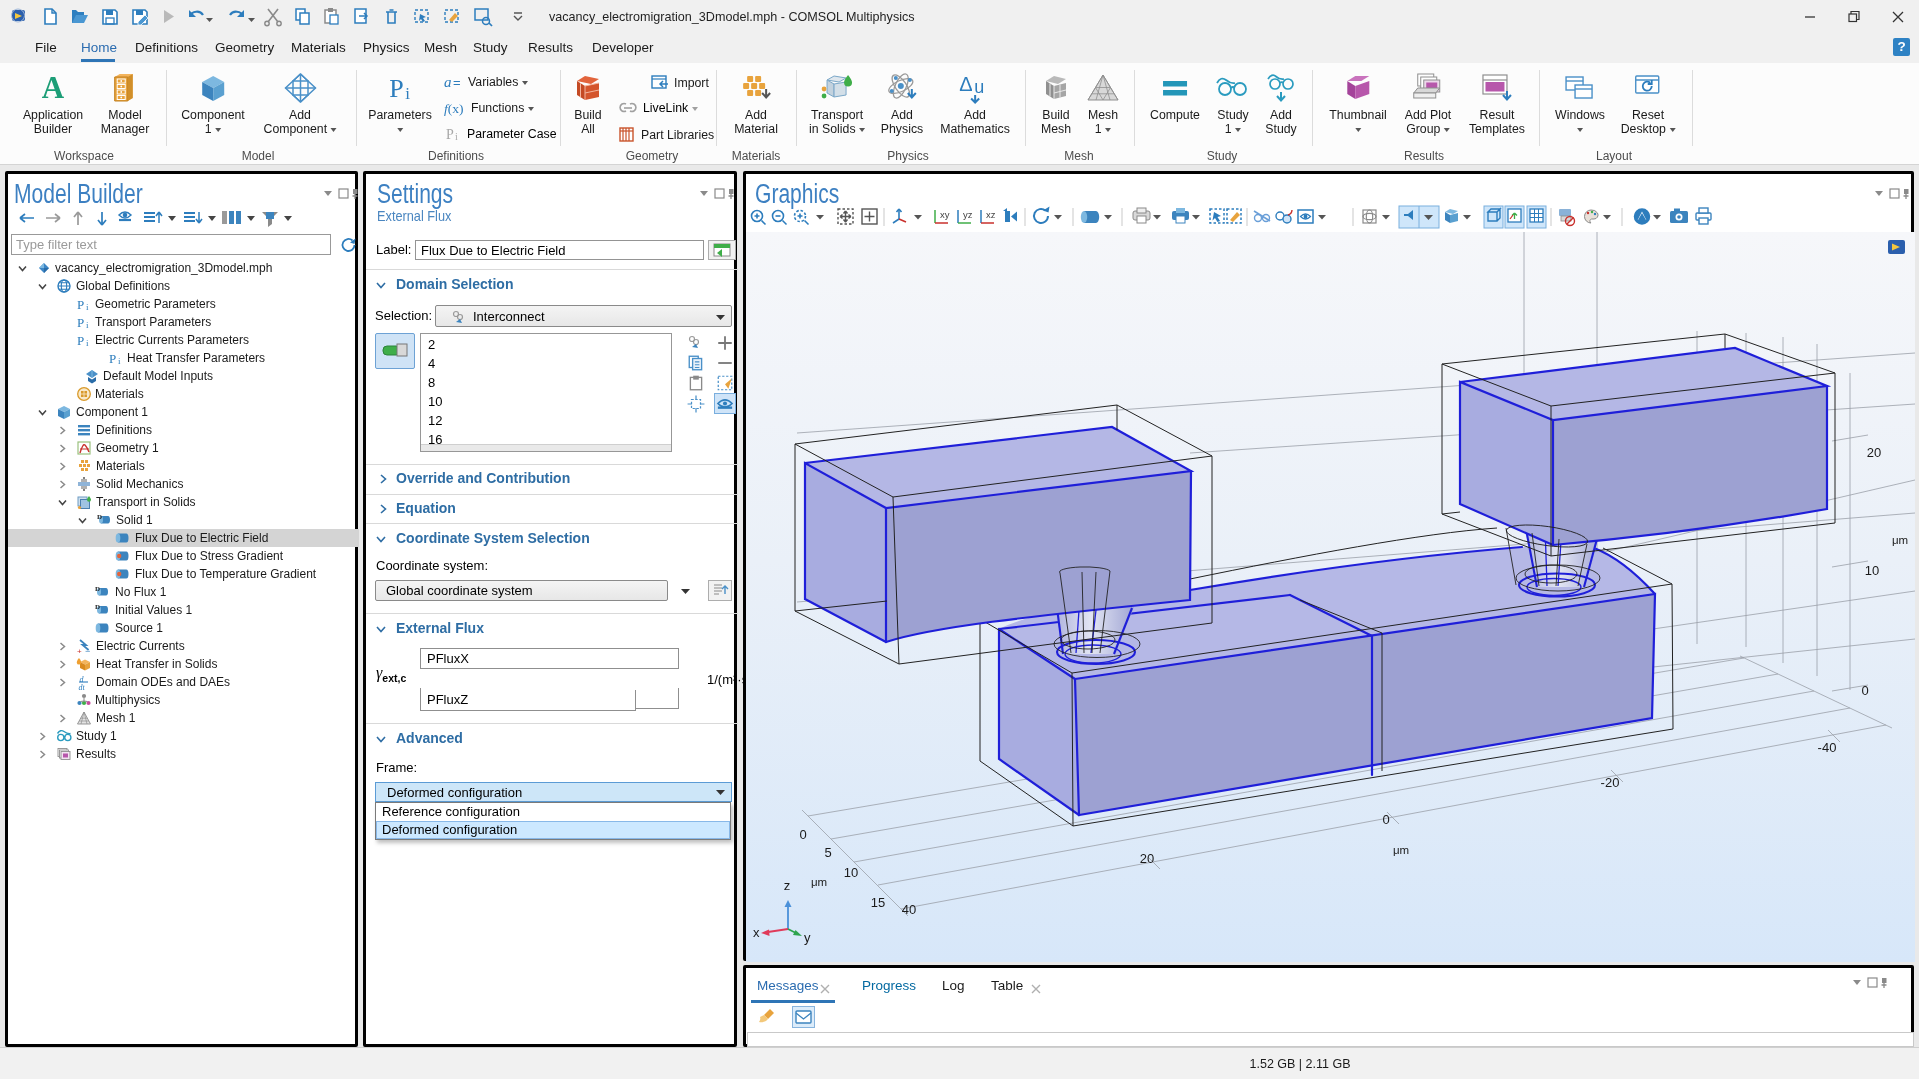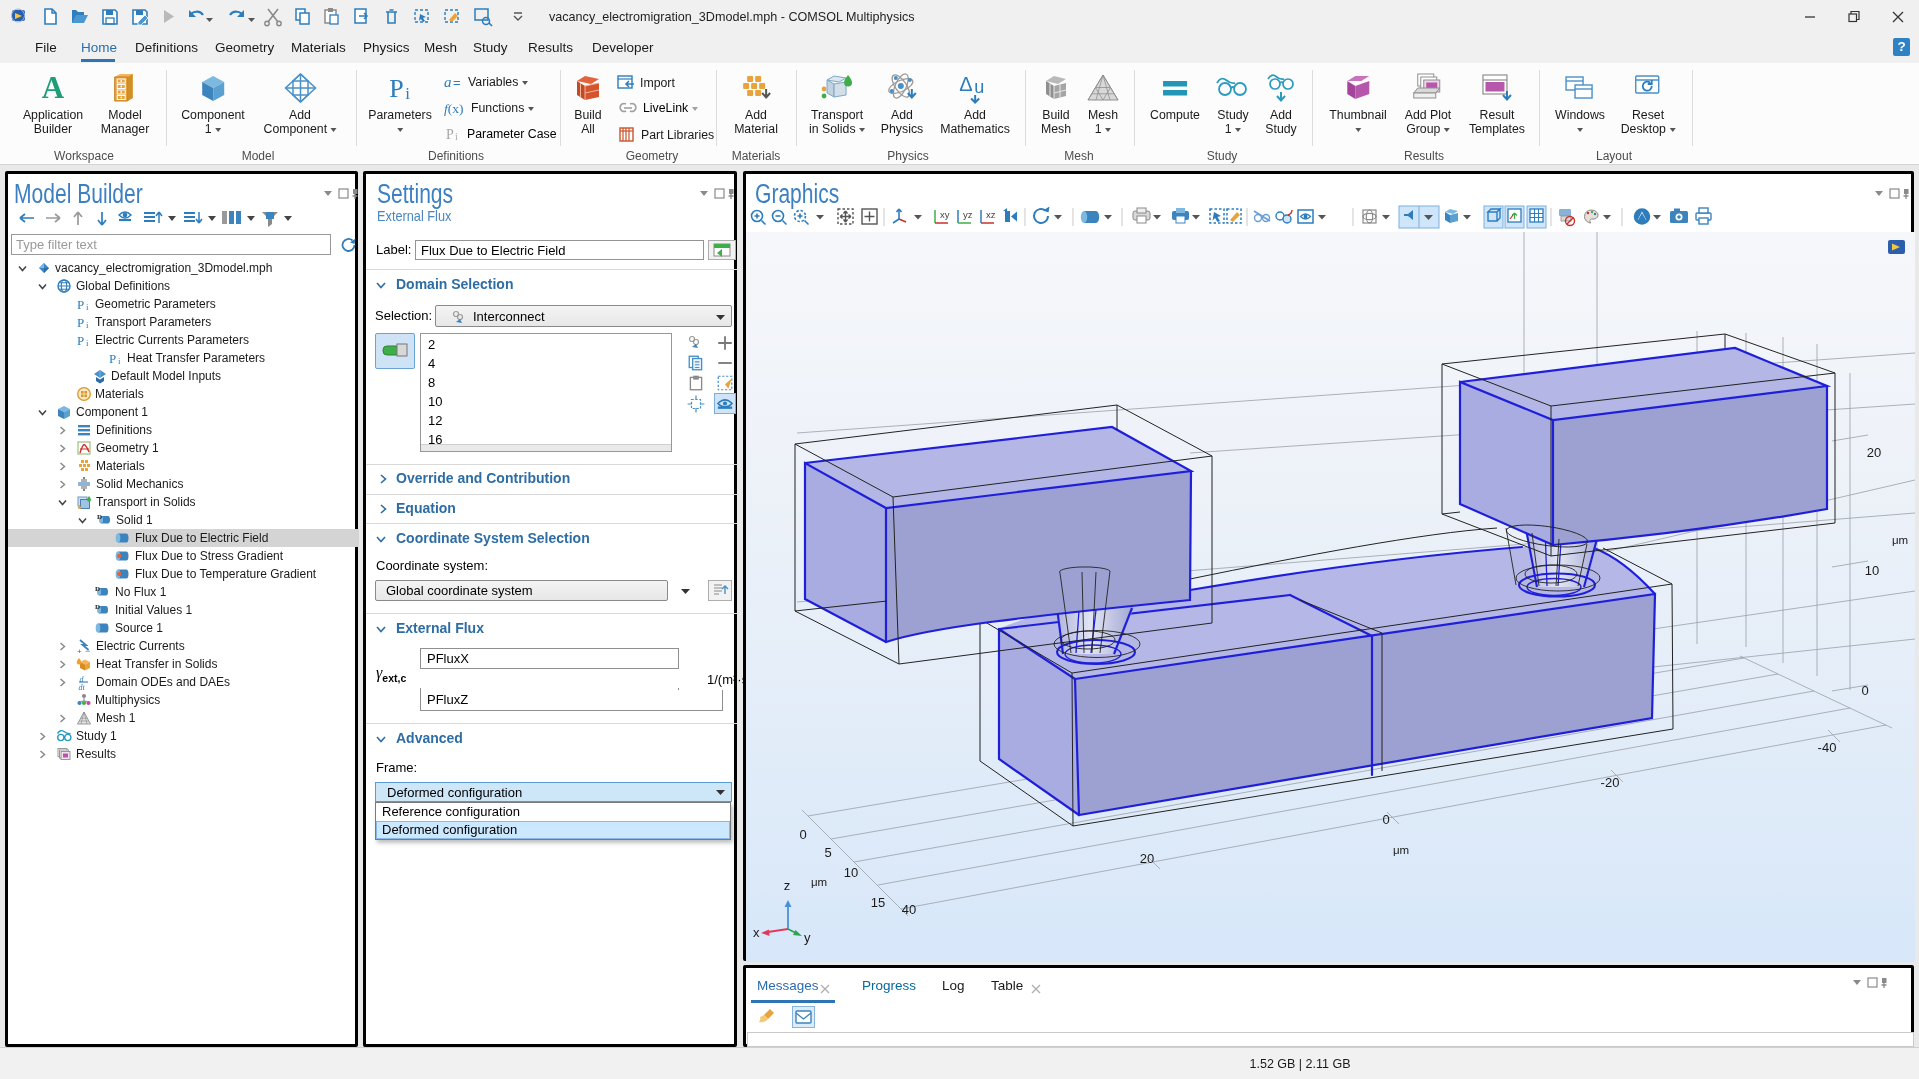--- a/index.html
+++ b/index.html
@@ -207,21 +207,21 @@
       <svg class="ric" width="34" height="34" viewBox="0 0 34 34">
         <path d="M6 10 l8 -5 l14 3 l-8 5 z" fill="#e2643c"></path>
         <path d="M6 10 v14 l8 5 v-14 z" fill="#c44a24"></path>
         <path d="M14 15 l14 -3 v14 l-14 3 z" fill="#d4552d"></path>
         <g stroke="#f4b59e" stroke-width="1" fill="none">
           <path d="M14 15 v14 M9.5 12.2 v14 M14 22 l14 -3 M14 15 l14 -3"></path>
         </g>
       </svg>
       <div class="rlb">Build<br>All</div>
     </div>
-  <div class="smbtn" style="left:584px;top:11px;padding-left:33px;">
+  <div class="smbtn" style="left:618px;top:11px;padding-left:33px;">
       <svg width="18" height="17" viewBox="0 0 18 17">
         <rect x="1" y="2" width="14" height="12" fill="#fff" stroke="#2d7dbd" stroke-width="1.4"></rect>
         <path d="M1 5 h14" stroke="#2d7dbd" stroke-width="1.2"></path>
         <path d="M17 10 h-8 m3 -3 l-3 3 l3 3" stroke="#2d7dbd" stroke-width="1.5" fill="none"></path>
       </svg>
       <span>Import</span>
     </div>
   <div class="smbtn gray" style="left:618px;top:37px;">
       <svg width="20" height="16" viewBox="0 0 20 16">
         <path d="M8 11 a4 4 0 1 1 0 -7 m4 0 a4 4 0 1 1 0 7" fill="none" stroke="#a0a0a0" stroke-width="1.6"></path>
@@ -599,21 +599,21 @@
           <use href="#i-pi"></use>
         </svg>
         <span class="abs" style="left:87px;top:2px;white-space:nowrap;">Electric Currents Parameters</span>
       </div>
   <div class="abs" style="left:0;top:90px;width:351px;height:18px;margin-left:32px;">
         <svg class="abs" style="left:68px;top:1px" width="16" height="16">
           <use href="#i-pi"></use>
         </svg>
         <span class="abs" style="left:87px;top:2px;white-space:nowrap;">Heat Transfer Parameters</span>
       </div>
-  <div class="abs" style="left:16px;top:108px;width:351px;height:18px;padding-left:32px;">
+  <div class="abs" style="left:8px;top:108px;width:351px;height:18px;padding-left:32px;">
         <svg class="abs" style="left:68px;top:1px" width="16" height="16">
           <use href="#i-dmi"></use>
         </svg>
         <span class="abs" style="left:87px;top:2px;white-space:nowrap;">Default Model Inputs</span>
       </div>
   <div class="abs" style="left:0;top:126px;width:351px;height:18px;">
         <svg class="abs" style="left:68px;top:1px" width="16" height="16">
           <use href="#i-matg"></use>
         </svg>
         <span class="abs" style="left:87px;top:2px;white-space:nowrap;">Materials</span>
@@ -882,21 +882,21 @@
         <path d="M16 13 v-8 m-3 3 l3 -3 l3 3" fill="none" stroke="#4a90c8" stroke-width="1.4"></path>
       </svg></div>
   <div class="abs" style="left:0;top:439px;width:372px;height:1px;background:#d9d9d9;"></div>
   <svg class="abs" style="left:10px;top:450px" width="10" height="10">
       <path d="M1 3 l4 4.5 l4 -4.5" fill="none" stroke="#2e6da4" stroke-width="1.6"></path>
     </svg>
   <div class="abs" style="left:30px;top:446px;font-size:14px;font-weight:bold;color:#2e6da4;">External Flux</div>
   <div class="abs" style="left:10px;top:490px;font-size:16px;font-style:italic;font-family:'Liberation Serif',serif;">γ<span style="font-size:10.5px;font-style:normal;font-family:'Liberation Sans';font-weight:bold;vertical-align:-4px;">ext,c</span></div>
   <div class="abs" style="left:54px;top:474px;width:259px;height:21px;border:1px solid #8f8f8f;background:#fff;font-size:13px;padding:2px 0 0 6px;">PFluxX</div>
   <div class="abs" style="left:54px;top:495px;width:259px;height:21px;border:1px solid #8f8f8f;border-top:none;background:#fff;font-size:13px;padding:2px 0 0 6px;margin-top:19px;">PFluxY</div>
-  <div class="abs" style="left:54px;top:516px;width:303px;height:21px;border:1px solid #8f8f8f;border-top:none;background:#fff;font-size:13px;padding:2px 0 0 6px;">PFluxZ</div>
+  <div class="abs" style="left:54px;top:516px;width:216px;height:21px;border:1px solid #8f8f8f;border-top:none;background:#fff;font-size:13px;padding:2px 0 0 6px;">PFluxZ</div>
   <div class="abs" style="left:323px;top:498px;font-size:13px;margin-left:18px;">1/(m²·s)</div>
   <div class="abs" style="left:0;top:549px;width:372px;height:1px;background:#d9d9d9;"></div>
   <svg class="abs" style="left:10px;top:560px" width="10" height="10">
       <path d="M1 3 l4 4.5 l4 -4.5" fill="none" stroke="#2e6da4" stroke-width="1.6"></path>
     </svg>
   <div class="abs" style="left:30px;top:556px;font-size:14px;font-weight:bold;color:#2e6da4;">Advanced</div>
   <div class="abs" style="left:10px;top:586px;font-size:13px;">Frame:</div>
   <div class="abs" style="left:9px;top:608px;width:357px;height:20px;border:1px solid #5b9bd5;background:#cde6f8;">
     <span class="abs" style="left:11px;top:2px;font-size:13px;">Deformed configuration</span>
     <svg class="abs" style="left:340px;top:6px" width="10" height="8">

